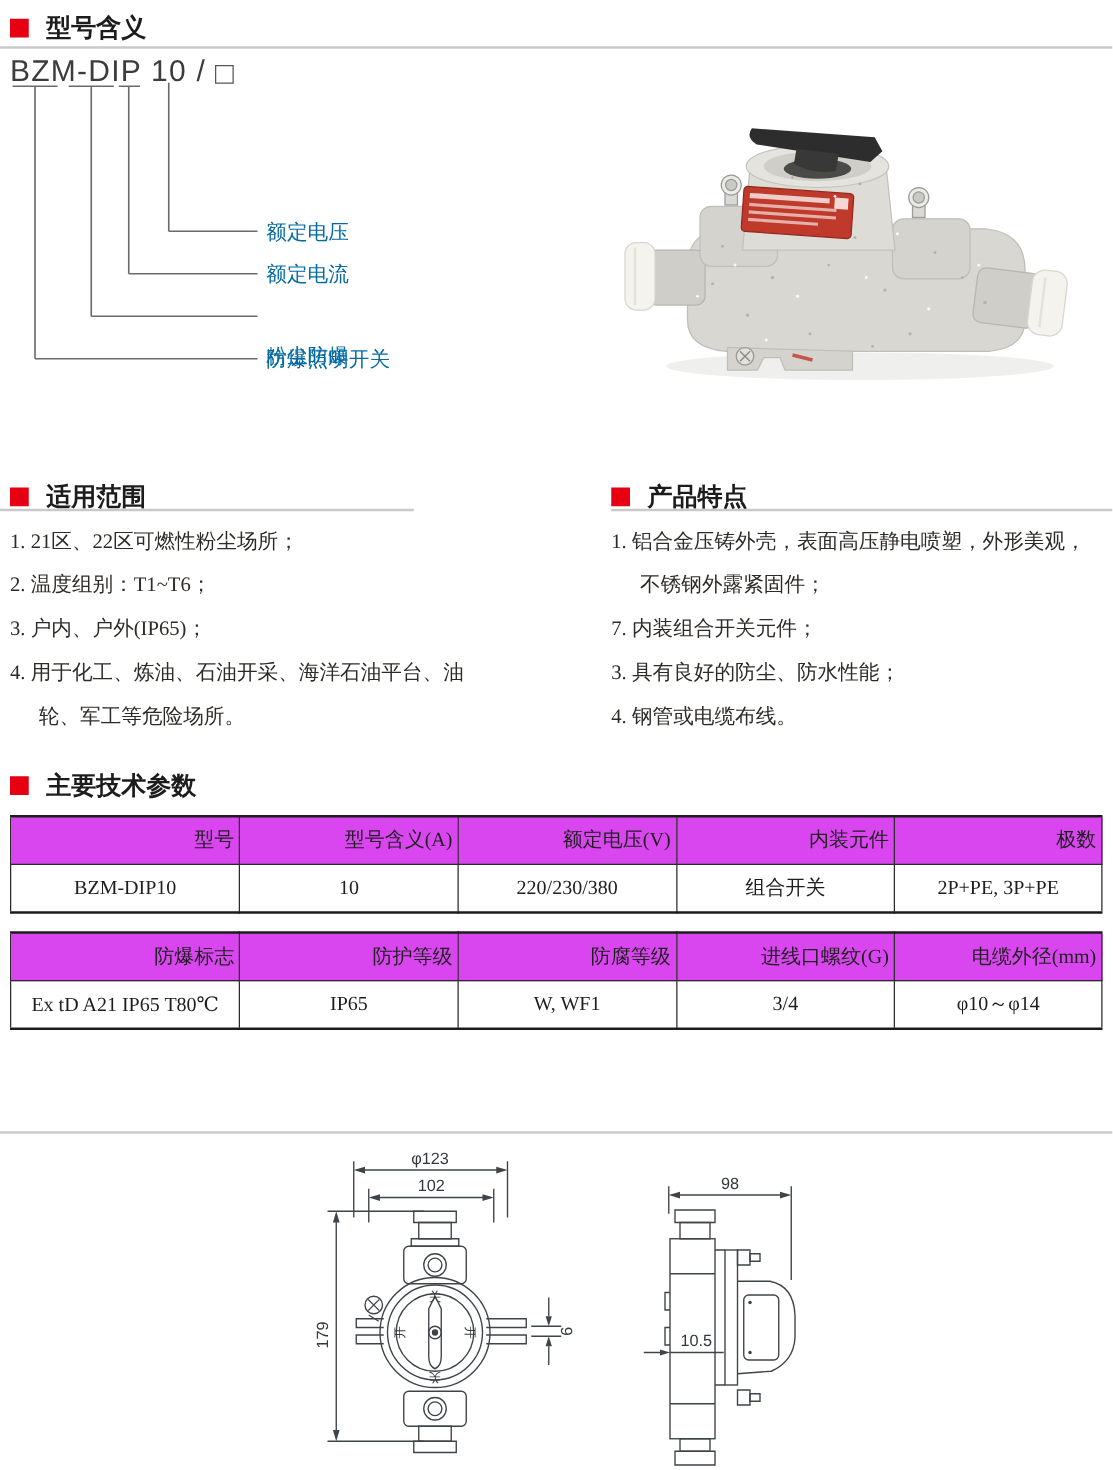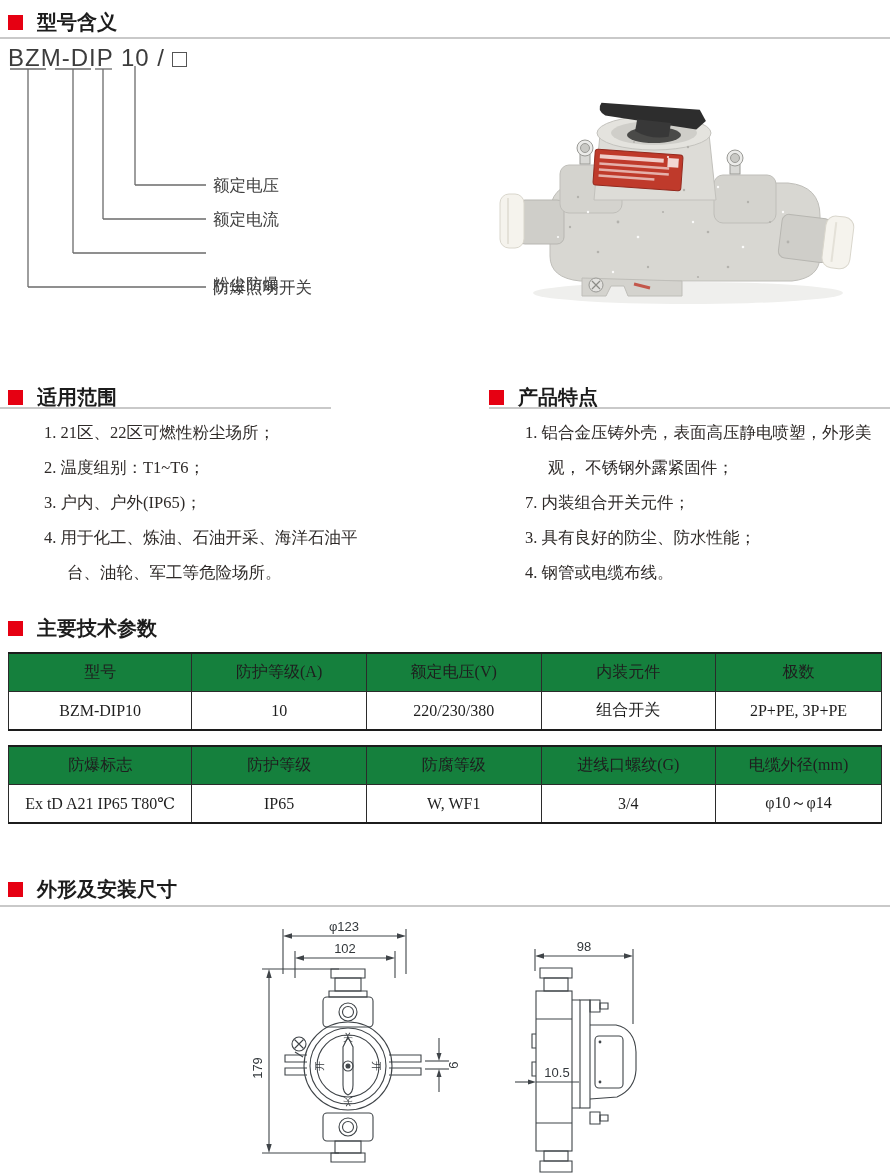--- a/index.html
+++ b/index.html
@@ -10,30 +10,30 @@
   .abs{position:absolute;}
   
   .sec-head{position:absolute;display:flex;align-items:center;gap:14px;
     font-family:"Liberation Sans","DejaVu Sans",sans-serif;font-weight:bold;font-size:20px;color:#1c1c1c;}
   .red-sq{width:15px;height:15px;background:#e60012;display:inline-block;flex:0 0 auto;}
   .rule{position:absolute;height:2px;background:#c9c9c9;}
   
   .model-code{position:absolute;left:8px;top:44px;font-family:"Liberation Sans","DejaVu Sans",sans-serif;
     font-size:24px;color:#3c3c3c;letter-spacing:1px;display:flex;align-items:center;gap:7px;}
   .model-box{display:inline-block;width:13px;height:13px;border:1.6px solid #555;margin-top:2px;}
-  .tree-label{position:absolute;font-size:16.5px;color:#404040;white-space:nowrap;}
+  .tree-label{position:absolute;font-size:16.5px;color:#0369a1;white-space:nowrap;}
   
   .plist{position:absolute;font-size:16.5px;line-height:35px;color:#2e2a28;}
-  .plist div{padding-left:23px;text-indent:-23px;margin-left:36px;}
+  .plist div{padding-left:23px;text-indent:-23px;}
   
   table.params{position:absolute;left:8px;width:874px;border-collapse:collapse;table-layout:fixed;
     font-size:16px;color:#1e1e1e;}
   table.params td,table.params th{border:1px solid #2b2b2b;text-align:center;height:37px;
     font-weight:normal;padding:0 4px;}
-  table.params tr.hdr td{background:#15803d;}
+  table.params tr.hdr td{background:#d946ef;text-align:right;}
   table.params{border-top:2.5px solid #1c1c1c;border-bottom:2.5px solid #1c1c1c;}
   svg text{font-family:"Liberation Sans","DejaVu Sans",sans-serif;}
   .draw text{fill:#33383c;}
 </style>
 </head>
 <body>
 
 <div id="page">
 
   <div class="sec-head" style="left:8px;top:9px;">
@@ -181,21 +181,21 @@
     <colgroup>
         <col style="width:21%">
         <col style="width:20%">
         <col style="width:20%">
         <col style="width:20%">
         <col style="width:19%">
       </colgroup>
     <tbody>
         <tr class="hdr">
       <td>型号</td>
-      <td>防护等级(A)</td>
+      <td>型号含义(A)</td>
       <td>额定电压(V)</td>
       <td>内装元件</td>
       <td>极数</td>
     </tr>
     <tr>
       <td>BZM-DIP10</td>
       <td>10</td>
       <td>220/230/380</td>
       <td>组合开关</td>
       <td>2P+PE, 3P+PE</td>
@@ -222,24 +222,20 @@
     <tr>
       <td>Ex tD A21 IP65 T80℃</td>
       <td>IP65</td>
       <td>W, WF1</td>
       <td>3/4</td>
       <td>φ10～φ14</td>
     </tr>
   </tbody>
     </table>
 
-  <div class="sec-head" style="left:8px;top:876px;">
-    <span class="red-sq"></span>
-    <span>外形及安装尺寸</span>
-  </div>
   <div class="rule" style="left:0;top:905px;width:890px;"></div>
 
   <svg class="abs draw" style="left:243px;top:916px;" width="222" height="260" viewBox="0 0 222 260">
     <g stroke="#3f4448" stroke-width="1.1" fill="none">
 
       <path d="M40,13 V58"></path>
         <path d="M163,13 V58"></path>
       <path d="M48,20 H155"></path>
 
       <path d="M52,35 V62"></path>

